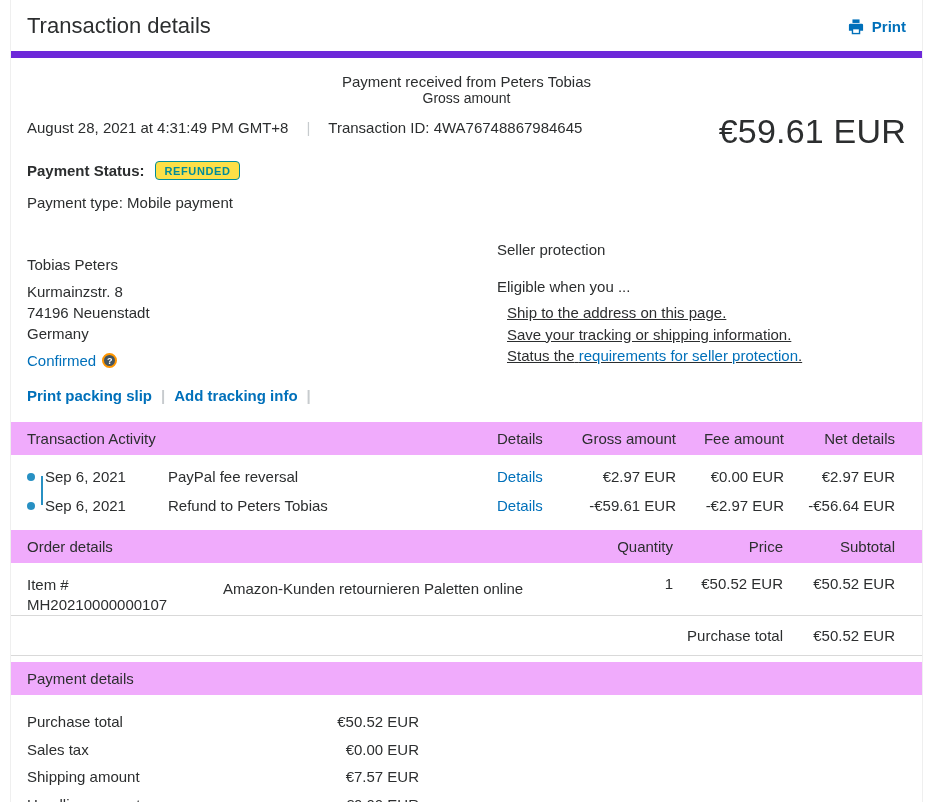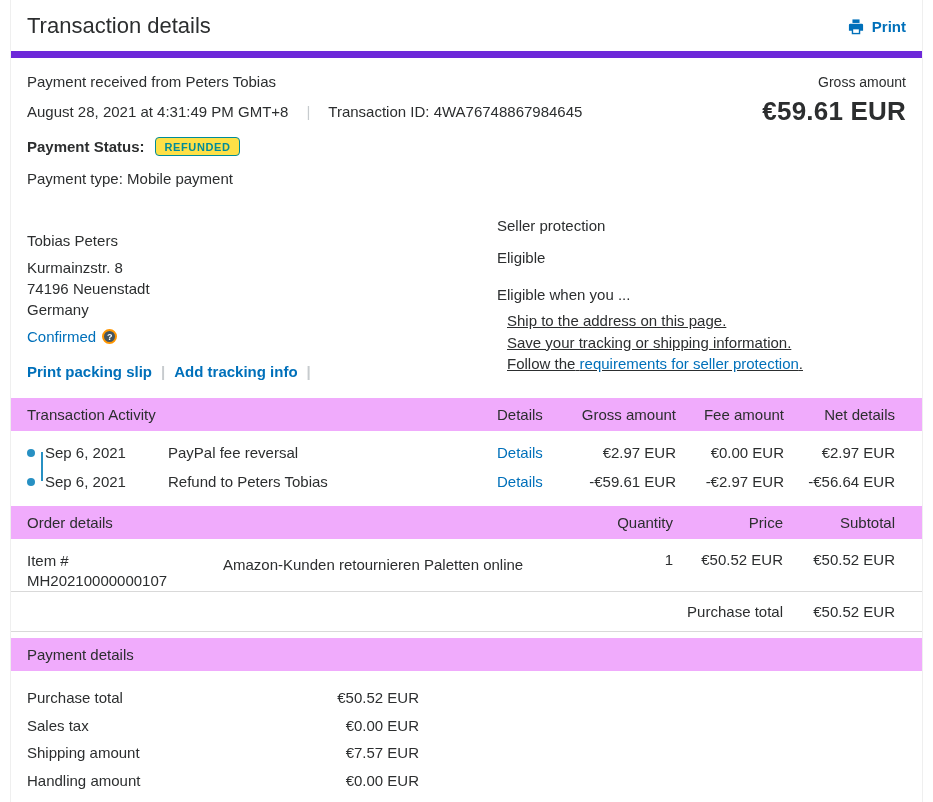--- a/index.html
+++ b/index.html
@@ -28,25 +28,25 @@
     padding: 13px 16px 12px; border-bottom: 7px solid #6d28d9;
   }
   .page-title { font-size: 22px; font-weight: 400; }
   .print-btn {
     display: flex; align-items: center; gap: 7px;
     color: #0070ba; font-weight: 700; font-size: 15px; cursor: pointer;
   }
 
   
   .summary { padding: 15px 16px 14px; }
-  .summary-row1 { display: flex; justify-content: space-between; align-items: center; }
+  .summary-row1 { display: flex; justify-content: space-between; align-items: center; flex-direction: column; }
   .gross-label { font-size: 14px; }
   .summary-row2 { display: flex; justify-content: space-between; align-items: flex-start; margin-top: 6px; }
   .date-line { display: flex; align-items: flex-end; gap: 18px; padding-top: 7px; }
-  .big-amount { font-size: 26px; font-weight: 700; letter-spacing: .2px; }
+  .big-amount { font-size: 34px; font-weight: 400; letter-spacing: .2px; }
   .status-row { margin-top: 10px; display: flex; align-items: center; gap: 10px; }
   .status-label { font-weight: 700; }
   .badge {
     border: 1px solid #008c99; color: #008c99; background: #fde047;
     font-size: 11px; font-weight: 700; letter-spacing: .6px;
     padding: 3px 9px 2px; border-radius: 4px;
   }
   .type-row { margin-top: 14px; }
 
   
@@ -161,27 +161,26 @@
       </div>
       <div class="action-links">
         <a class="link">Print packing slip</a>
         <span class="pipe">|</span>
         <a class="link">Add tracking info</a>
         <span class="pipe">|</span>
       </div>
     </div>
     <div class="col-right">
       <h3 class="sec-title">Seller protection</h3>
-      <div class="sp-status">Eligible</div>
       <div class="sp-intro">Eligible when you ...</div>
       <div class="sp-conditions">
         <div>Ship to the address on this page.</div>
         <div>Save your tracking or shipping information.</div>
         <div>
-          <span>Follow the</span>
+          <span>Status the</span>
           <a class="link">requirements for seller protection</a><span>.</span>
         </div>
       </div>
     </div>
   </div>
 
   <div class="band grid-activity">
     <div class="band-title span3 cell">Transaction Activity</div>
     <div class="cell">Details</div>
     <div class="cell num">Gross amount</div>

